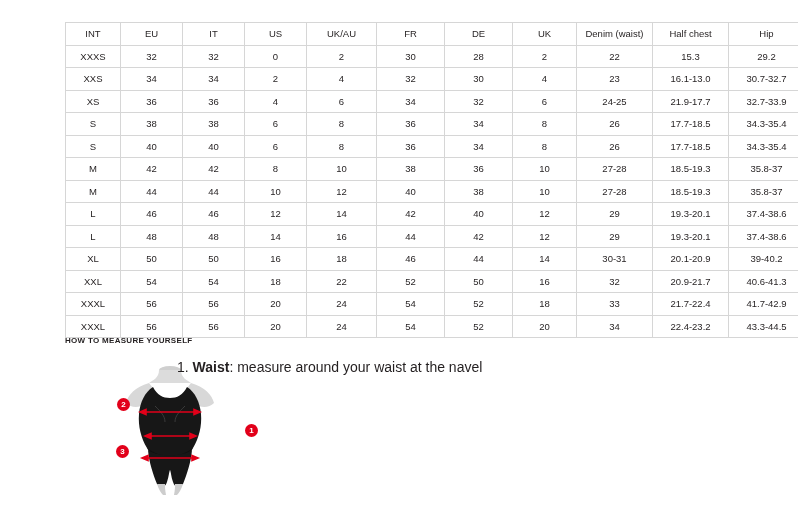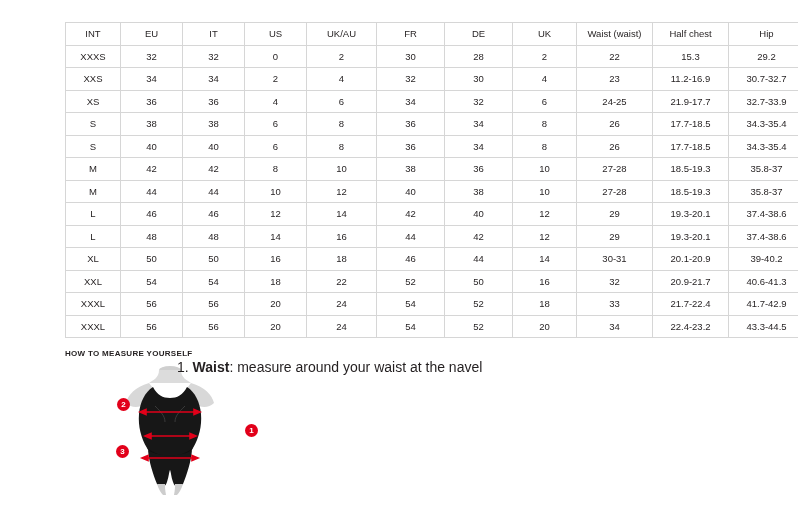--- a/index.html
+++ b/index.html
@@ -58,21 +58,21 @@
   col.c6 { width: 68px; }
   col.c7 { width: 64px; }
   col.c8 { width: 76px; }
   col.c9 { width: 76px; }
   col.c10 { width: 76px; }
 
   
   .measure-title {
     position: absolute;
     left: 65px;
-    top: 349px;
+    top: 336px;
     font-size: 8px;
     font-weight: bold;
     letter-spacing: 0.3px;
     color: #231f20;
   }
   .measure-block {
     position: absolute;
     left: 65px;
     top: 362px;
     width: 600px;
@@ -139,21 +139,21 @@
       <thead>
         <tr>
           <th>INT</th>
           <th>EU</th>
           <th>IT</th>
           <th>US</th>
           <th>UK/AU</th>
           <th>FR</th>
           <th>DE</th>
           <th>UK</th>
-          <th>Waist (waist)</th>
+          <th>Denim (waist)</th>
           <th>Half chest</th>
           <th>Hip</th>
         </tr>
       </thead>
       <tbody>
         <tr>
           <td>XXXS</td>
           <td>32</td>
           <td>32</td>
           <td>0</td>
@@ -168,21 +168,21 @@
         <tr>
           <td>XXS</td>
           <td>34</td>
           <td>34</td>
           <td>2</td>
           <td>4</td>
           <td>32</td>
           <td>30</td>
           <td>4</td>
           <td>23</td>
-          <td>11.2-16.9</td>
+          <td>16.1-13.0</td>
           <td>30.7-32.7</td>
         </tr>
         <tr>
           <td>XS</td>
           <td>36</td>
           <td>36</td>
           <td>4</td>
           <td>6</td>
           <td>34</td>
           <td>32</td>

